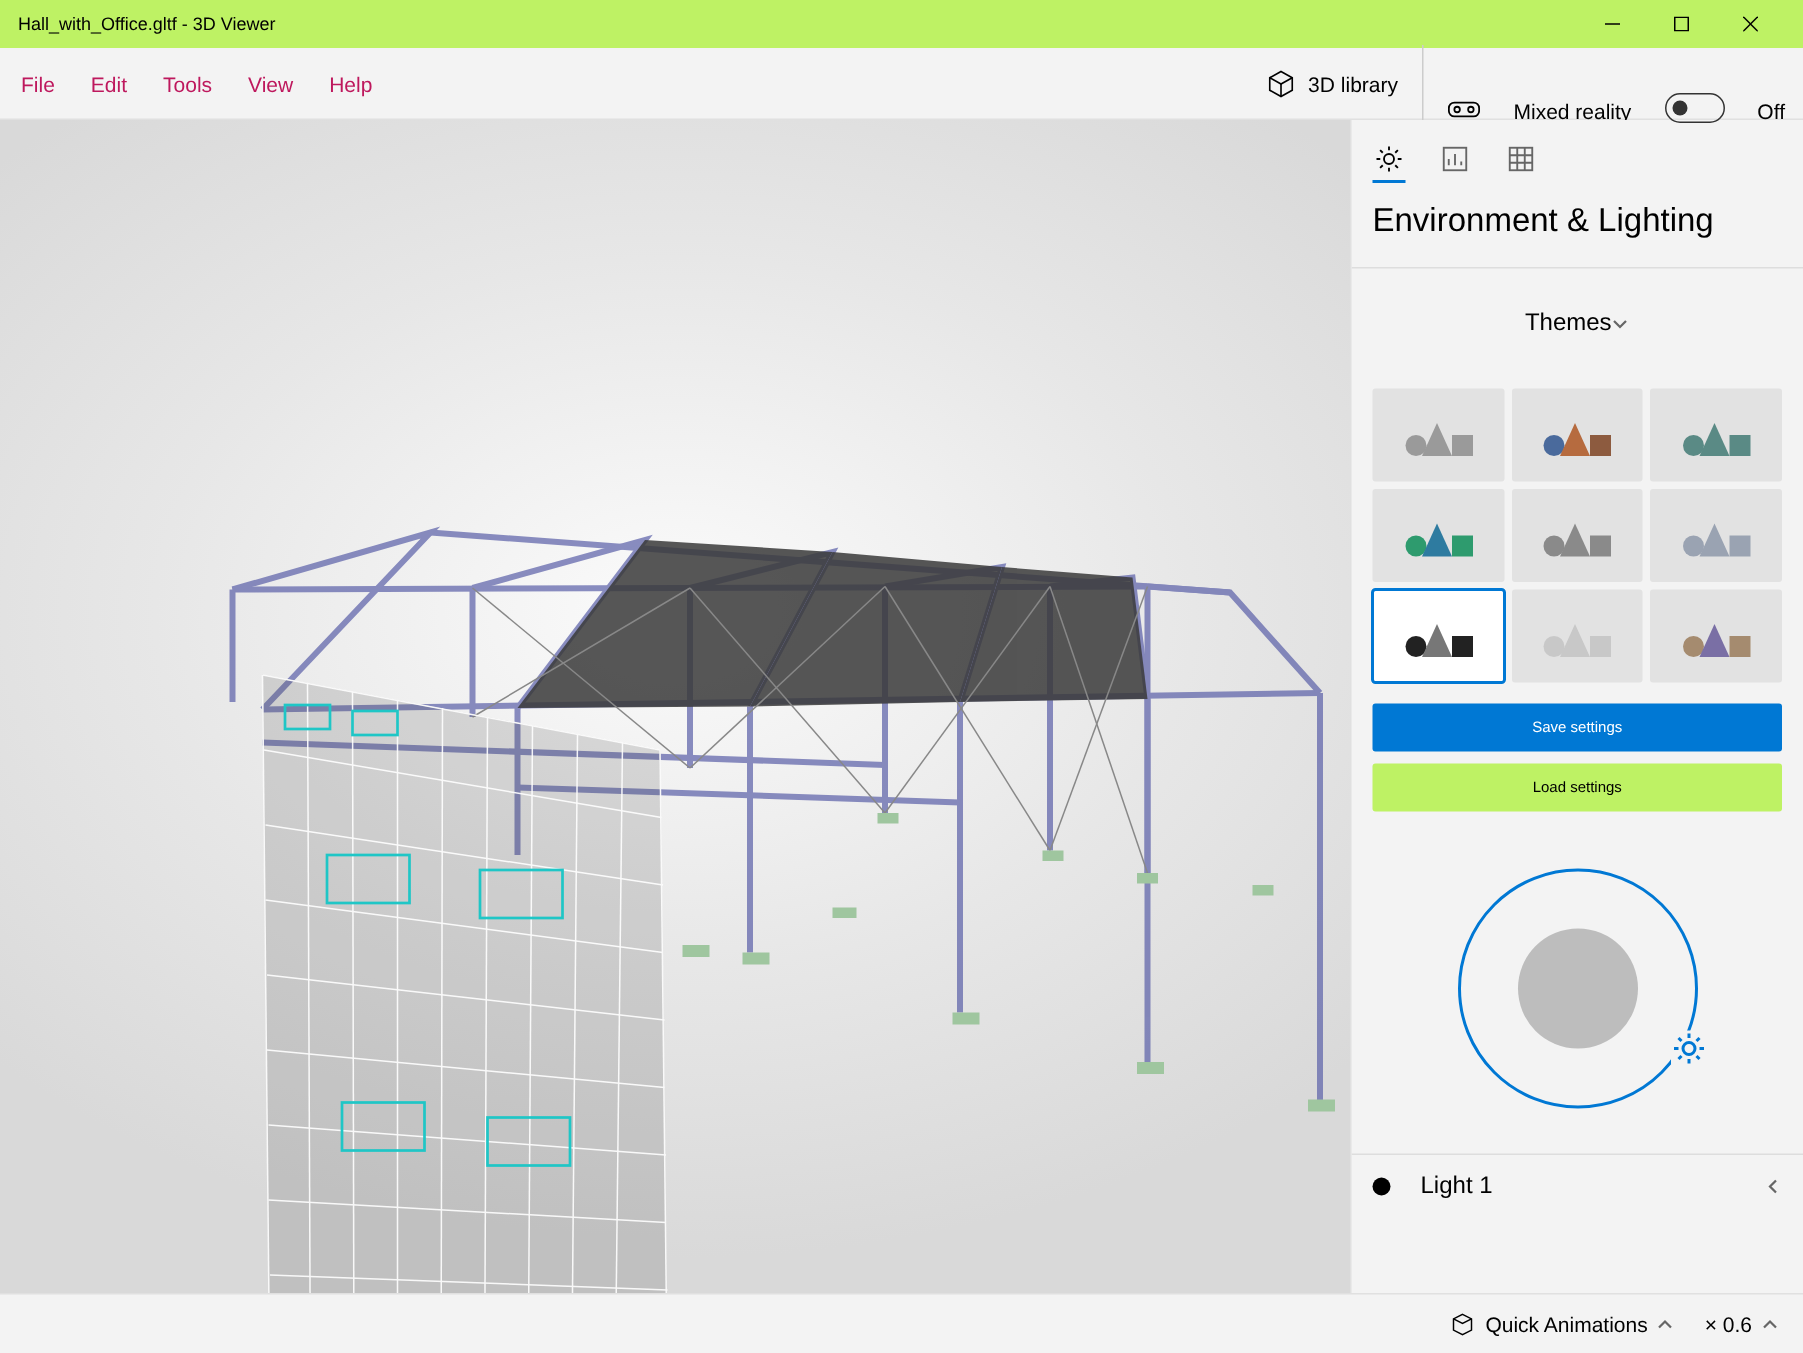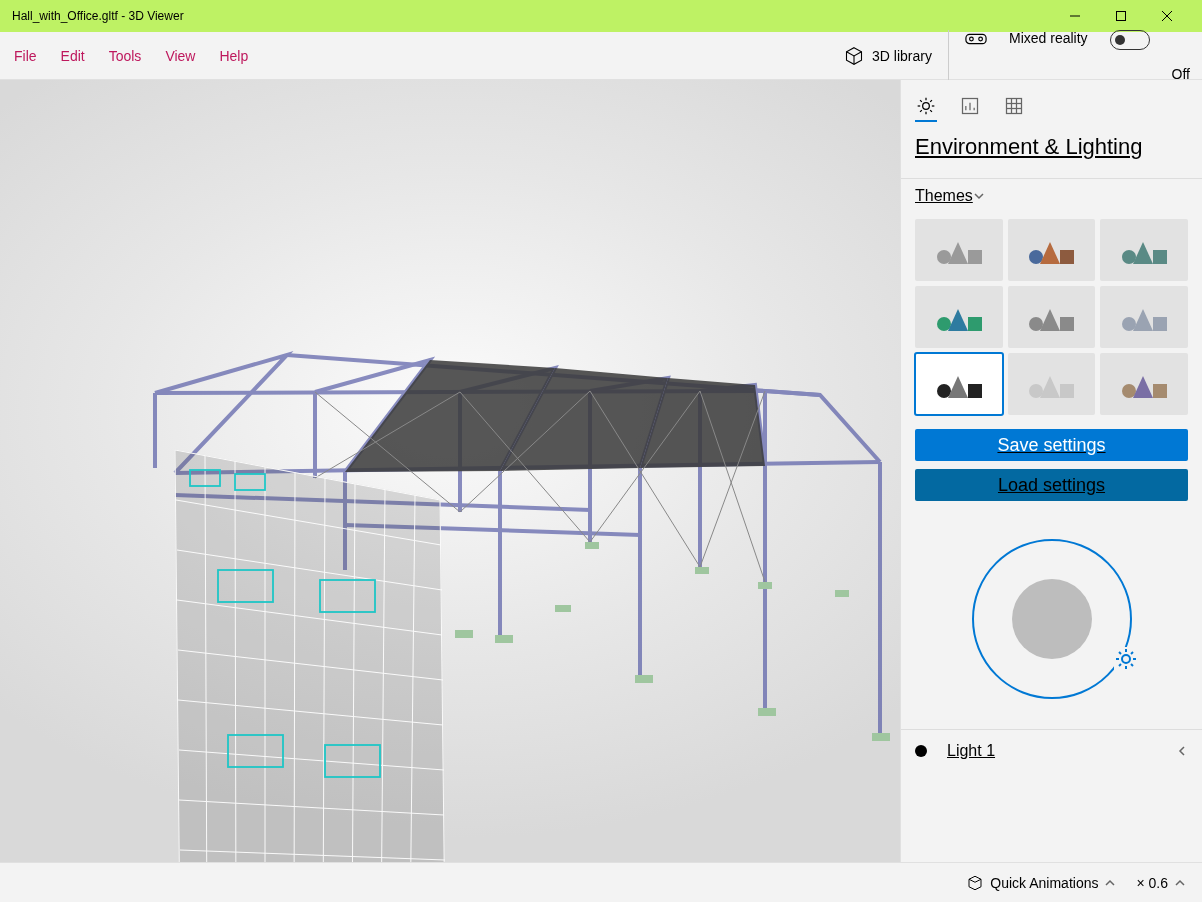--- a/index.html
+++ b/index.html
@@ -10,55 +10,55 @@
 .titlebar-title { font-size: 12px; color: #000; flex: 1; }
 .titlebar-btns { display: flex; gap: 0; }
 .titlebar-btn { width: 46px; height: 32px; display: flex; align-items: center; justify-content: center; }
 
 
 .menubar { height: 48px; display: flex; align-items: center; padding: 0 12px; background: #f3f3f3; border-bottom: 1px solid #e0e0e0; }
 .menubar-left { display: flex; gap: 24px; padding-left: 2px; }
 .menu-item { font-size: 14px; color: #be185d; cursor: pointer; }
 .menubar-right { margin-left: auto; display: flex; align-items: center; gap: 16px; }
 .lib-btn { display: flex; align-items: center; gap: 8px; font-size: 14px; }
-.mr-group { display: flex; align-items: flex-start; gap: 22px; padding-left: 16px; border-left: 1px solid #ccc; }
+.mr-group { display: flex; align-items: flex-end; gap: 22px; padding-left: 16px; border-left: 1px solid #ccc; }
 .toggle { width: 40px; height: 20px; border: 1px solid #333; border-radius: 10px; position: relative; }
 .toggle-knob { width: 10px; height: 10px; background: #333; border-radius: 50%; position: absolute; left: 4px; top: 4px; }
 .mr-off { font-size: 14px; margin-top: 36px; }
 
 
-.main { display: flex; height: calc(100% - 32px - 48px - 40px); text-decoration: underline; }
+.main { display: flex; height: calc(100% - 32px - 48px - 40px); }
 
 
 .viewport { flex: 1; background: radial-gradient(ellipse 70% 55% at 50% 42%, #fbfbfb 0%, #e7e7e7 55%, #d9d9d9 100%); position: relative; overflow: hidden; }
 .viewport svg { position: absolute; top: 0; left: 0; }
 
 
 .sidebar { width: 302px; background: #f3f3f3; border-left: 1px solid #e0e0e0; display: flex; flex-direction: column; overflow-y: auto; }
 .sidebar-tabs { display: flex; gap: 22px; padding: 12px 14px 0; }
 .sidebar-tab { width: 22px; height: 28px; display: flex; align-items: center; justify-content: center; position: relative; }
 .sidebar-tab.active::after { content: ""; position: absolute; bottom: -2px; left: 0; width: 100%; height: 2px; background: #0078d4; }
 .sidebar-title { font-size: 22px; font-weight: 400; padding: 14px 14px 18px; color: #000; }
-.section-header { display: flex; align-items: center; justify-content: flex-start; padding: 8px 14px; font-size: 16px; border-top: 1px solid #ddd; }
+.section-header { display: flex; align-items: center; justify-content: center; padding: 28px 14px; font-size: 16px; border-top: 1px solid #ddd; }
 
 
 .themes-grid { display: grid; grid-template-columns: repeat(3, 1fr); gap: 5px; padding: 6px 14px 14px; }
 .theme-tile { height: 62px; background: #e2e2e2; border-radius: 2px; display: flex; align-items: center; justify-content: center; cursor: pointer; position: relative; }
 .theme-tile.selected { outline: 2px solid #0078d4; outline-offset: -1px; background: #fff; }
 .theme-shapes { position: relative; width: 50px; height: 36px; }
 .shape-sphere, .shape-cone, .shape-cube { position: absolute; }
 .shape-sphere { width: 14px; height: 14px; border-radius: 50%; left: 3px; bottom: 4px; }
 .shape-cone { width: 0; height: 0; border-left: 10px solid transparent; border-right: 10px solid transparent; left: 14px; bottom: 4px; }
 .shape-cube { width: 14px; height: 14px; right: 2px; bottom: 4px; }
 
 
 .btn-stack { padding: 0 14px 18px; display: flex; flex-direction: column; gap: 8px; }
-.btn { height: 32px; border: none; border-radius: 2px; font-size: 18px; cursor: pointer; }
+.btn { height: 32px; border: none; border-radius: 2px; font-size: 10px; cursor: pointer; }
 .btn-primary { background: #0078d4; color: #fff; }
-.btn-secondary { background: #0369a1; color: #000; }
+.btn-secondary { background: #bef264; color: #000; }
 
 
 .rot-area { display: flex; justify-content: center; padding: 20px 0 30px; }
 .rot-dial { position: relative; width: 160px; height: 160px; }
 .rot-ring { width: 160px; height: 160px; border: 2px solid #0078d4; border-radius: 50%; }
 .rot-ball { width: 80px; height: 80px; background: #bdbdbd; border-radius: 50%; position: absolute; left: 40px; top: 40px; }
 .rot-sun { position: absolute; right: -6px; bottom: 28px; color: #0078d4; background: #f3f3f3; }
 
 
 .light-row { display: flex; align-items: center; gap: 20px; padding: 12px 14px; border-top: 1px solid #ddd; }

